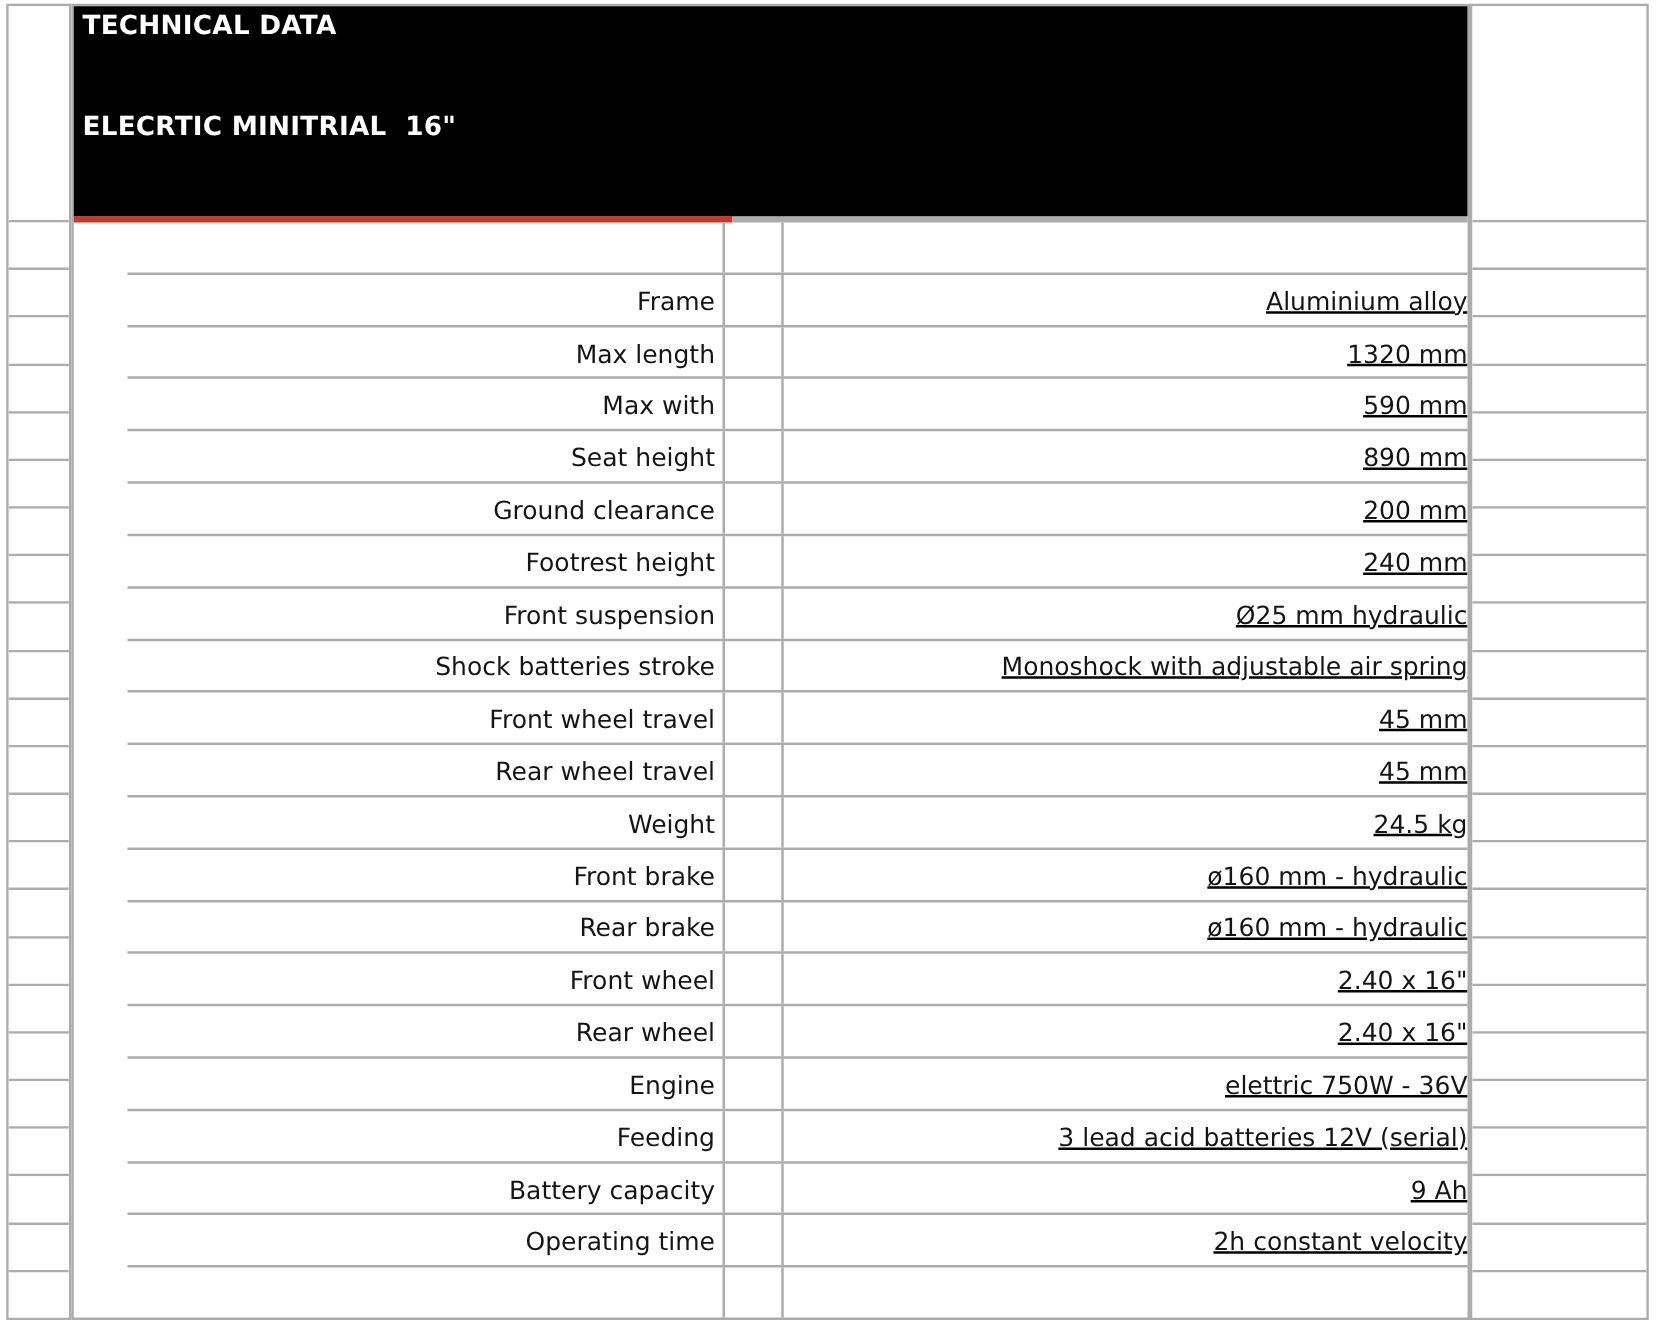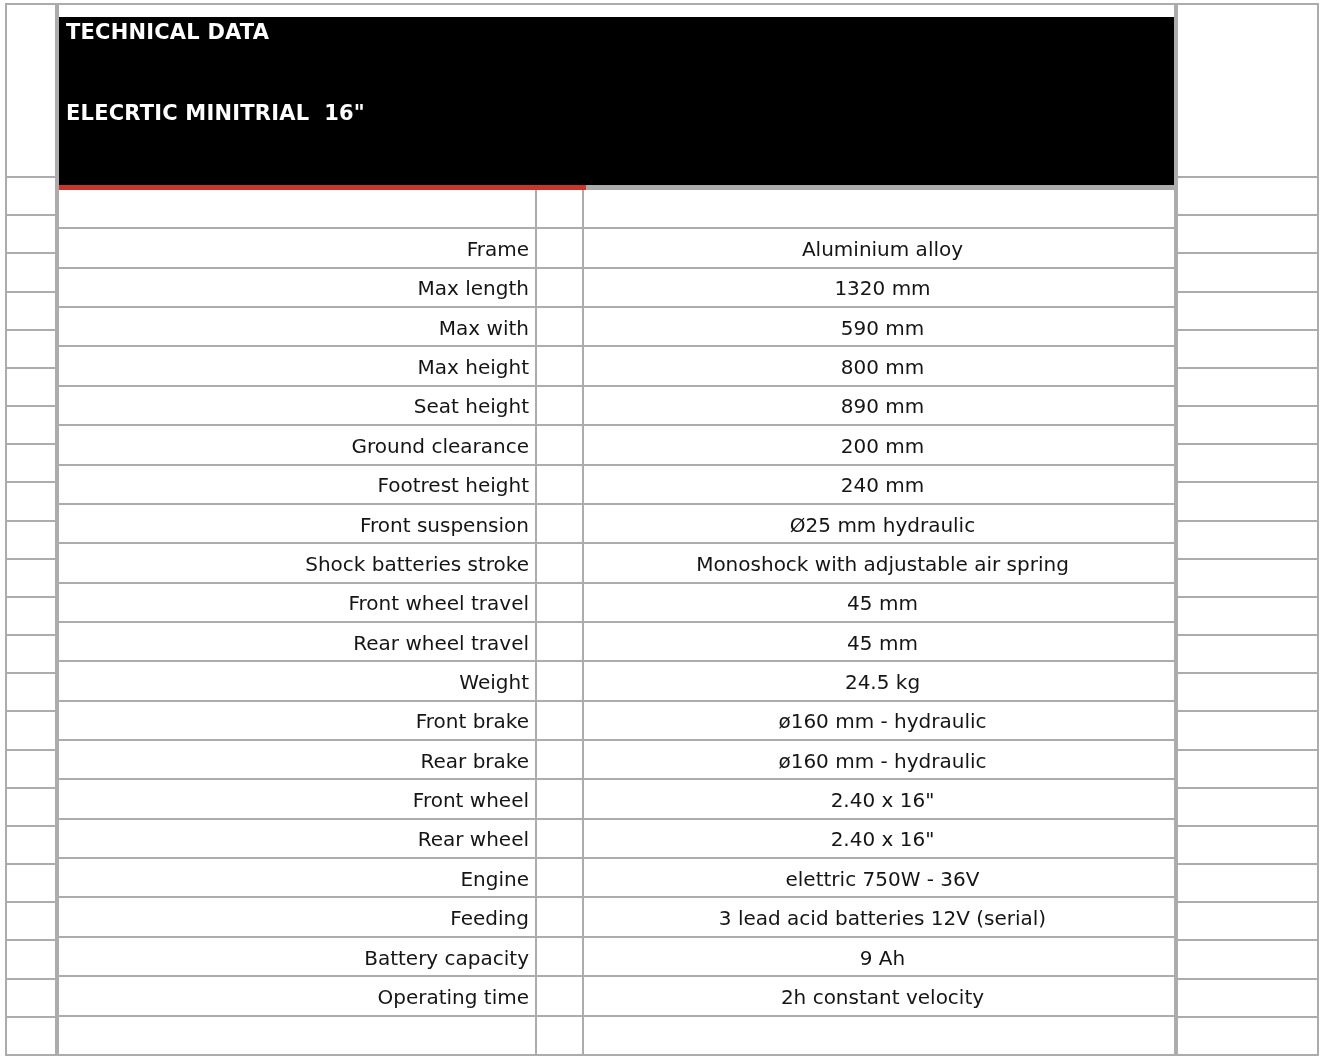--- a/index.html
+++ b/index.html
@@ -47,21 +47,20 @@
     border: 2px solid var(--grid-line, #acacac);
     box-sizing: border-box;
     display: flex;
     flex-direction: column;
     background: #ffffff;
   }
   .banner {
     flex: 0 0 168px;
     background: var(--banner-bg, #000000);
     position: relative;
-    margin-top: 12px;
   }
   .banner-text {
     position: absolute;
     left: 7px;
     bottom: 4px;
     color: var(--banner-text, #ffffff);
     font-size: 21px;
     font-weight: bold;
     line-height: 27px;
     white-space: pre;
@@ -77,20 +76,21 @@
   .spec-rows {
     flex: 1 1 auto;
     display: flex;
     flex-direction: column;
   }
   .spec-row {
     flex: 1 1 0;
     display: flex;
     box-sizing: border-box;
     border-bottom: 2px solid var(--grid-line, #acacac);
+    margin-left: 43px;
   }
   .spec-row:last-child { border-bottom: none; }
   .cell {
     box-sizing: border-box;
     display: flex;
     align-items: center;
     overflow: hidden;
     padding-top: 2px;
   }
   .label-cell {
@@ -98,22 +98,23 @@
     border-right: 2px solid var(--grid-line, #acacac);
     justify-content: flex-end;
     padding-right: 6px;
   }
   .spacer-cell {
     flex: 0 0 47px;
     border-right: 2px solid var(--grid-line, #acacac);
   }
   .value-cell {
     flex: 1 1 auto;
-    justify-content: center;
+    justify-content: flex-end;
     padding-left: 7px;
+    text-decoration: underline;
   }
   .label-text, .value-text {
     color: var(--cell-text, #151515);
     font-size: 20px;
     white-space: pre;
   }
 </style>
 </head>
 <body>
 
@@ -192,29 +193,20 @@
   <div class="spec-row">
     <div class="cell label-cell">
       <span class="label-text">Max with</span>
     </div>
     <div class="cell spacer-cell"></div>
     <div class="cell value-cell">
       <span class="value-text">590 mm</span>
     </div>
   </div>
 
-  <div class="spec-row">
-    <div class="cell label-cell">
-      <span class="label-text">Max height</span>
-    </div>
-    <div class="cell spacer-cell"></div>
-    <div class="cell value-cell">
-      <span class="value-text">800 mm</span>
-    </div>
-  </div>
 
   <div class="spec-row">
     <div class="cell label-cell">
       <span class="label-text">Seat height</span>
     </div>
     <div class="cell spacer-cell"></div>
     <div class="cell value-cell">
       <span class="value-text">890 mm</span>
     </div>
   </div>

